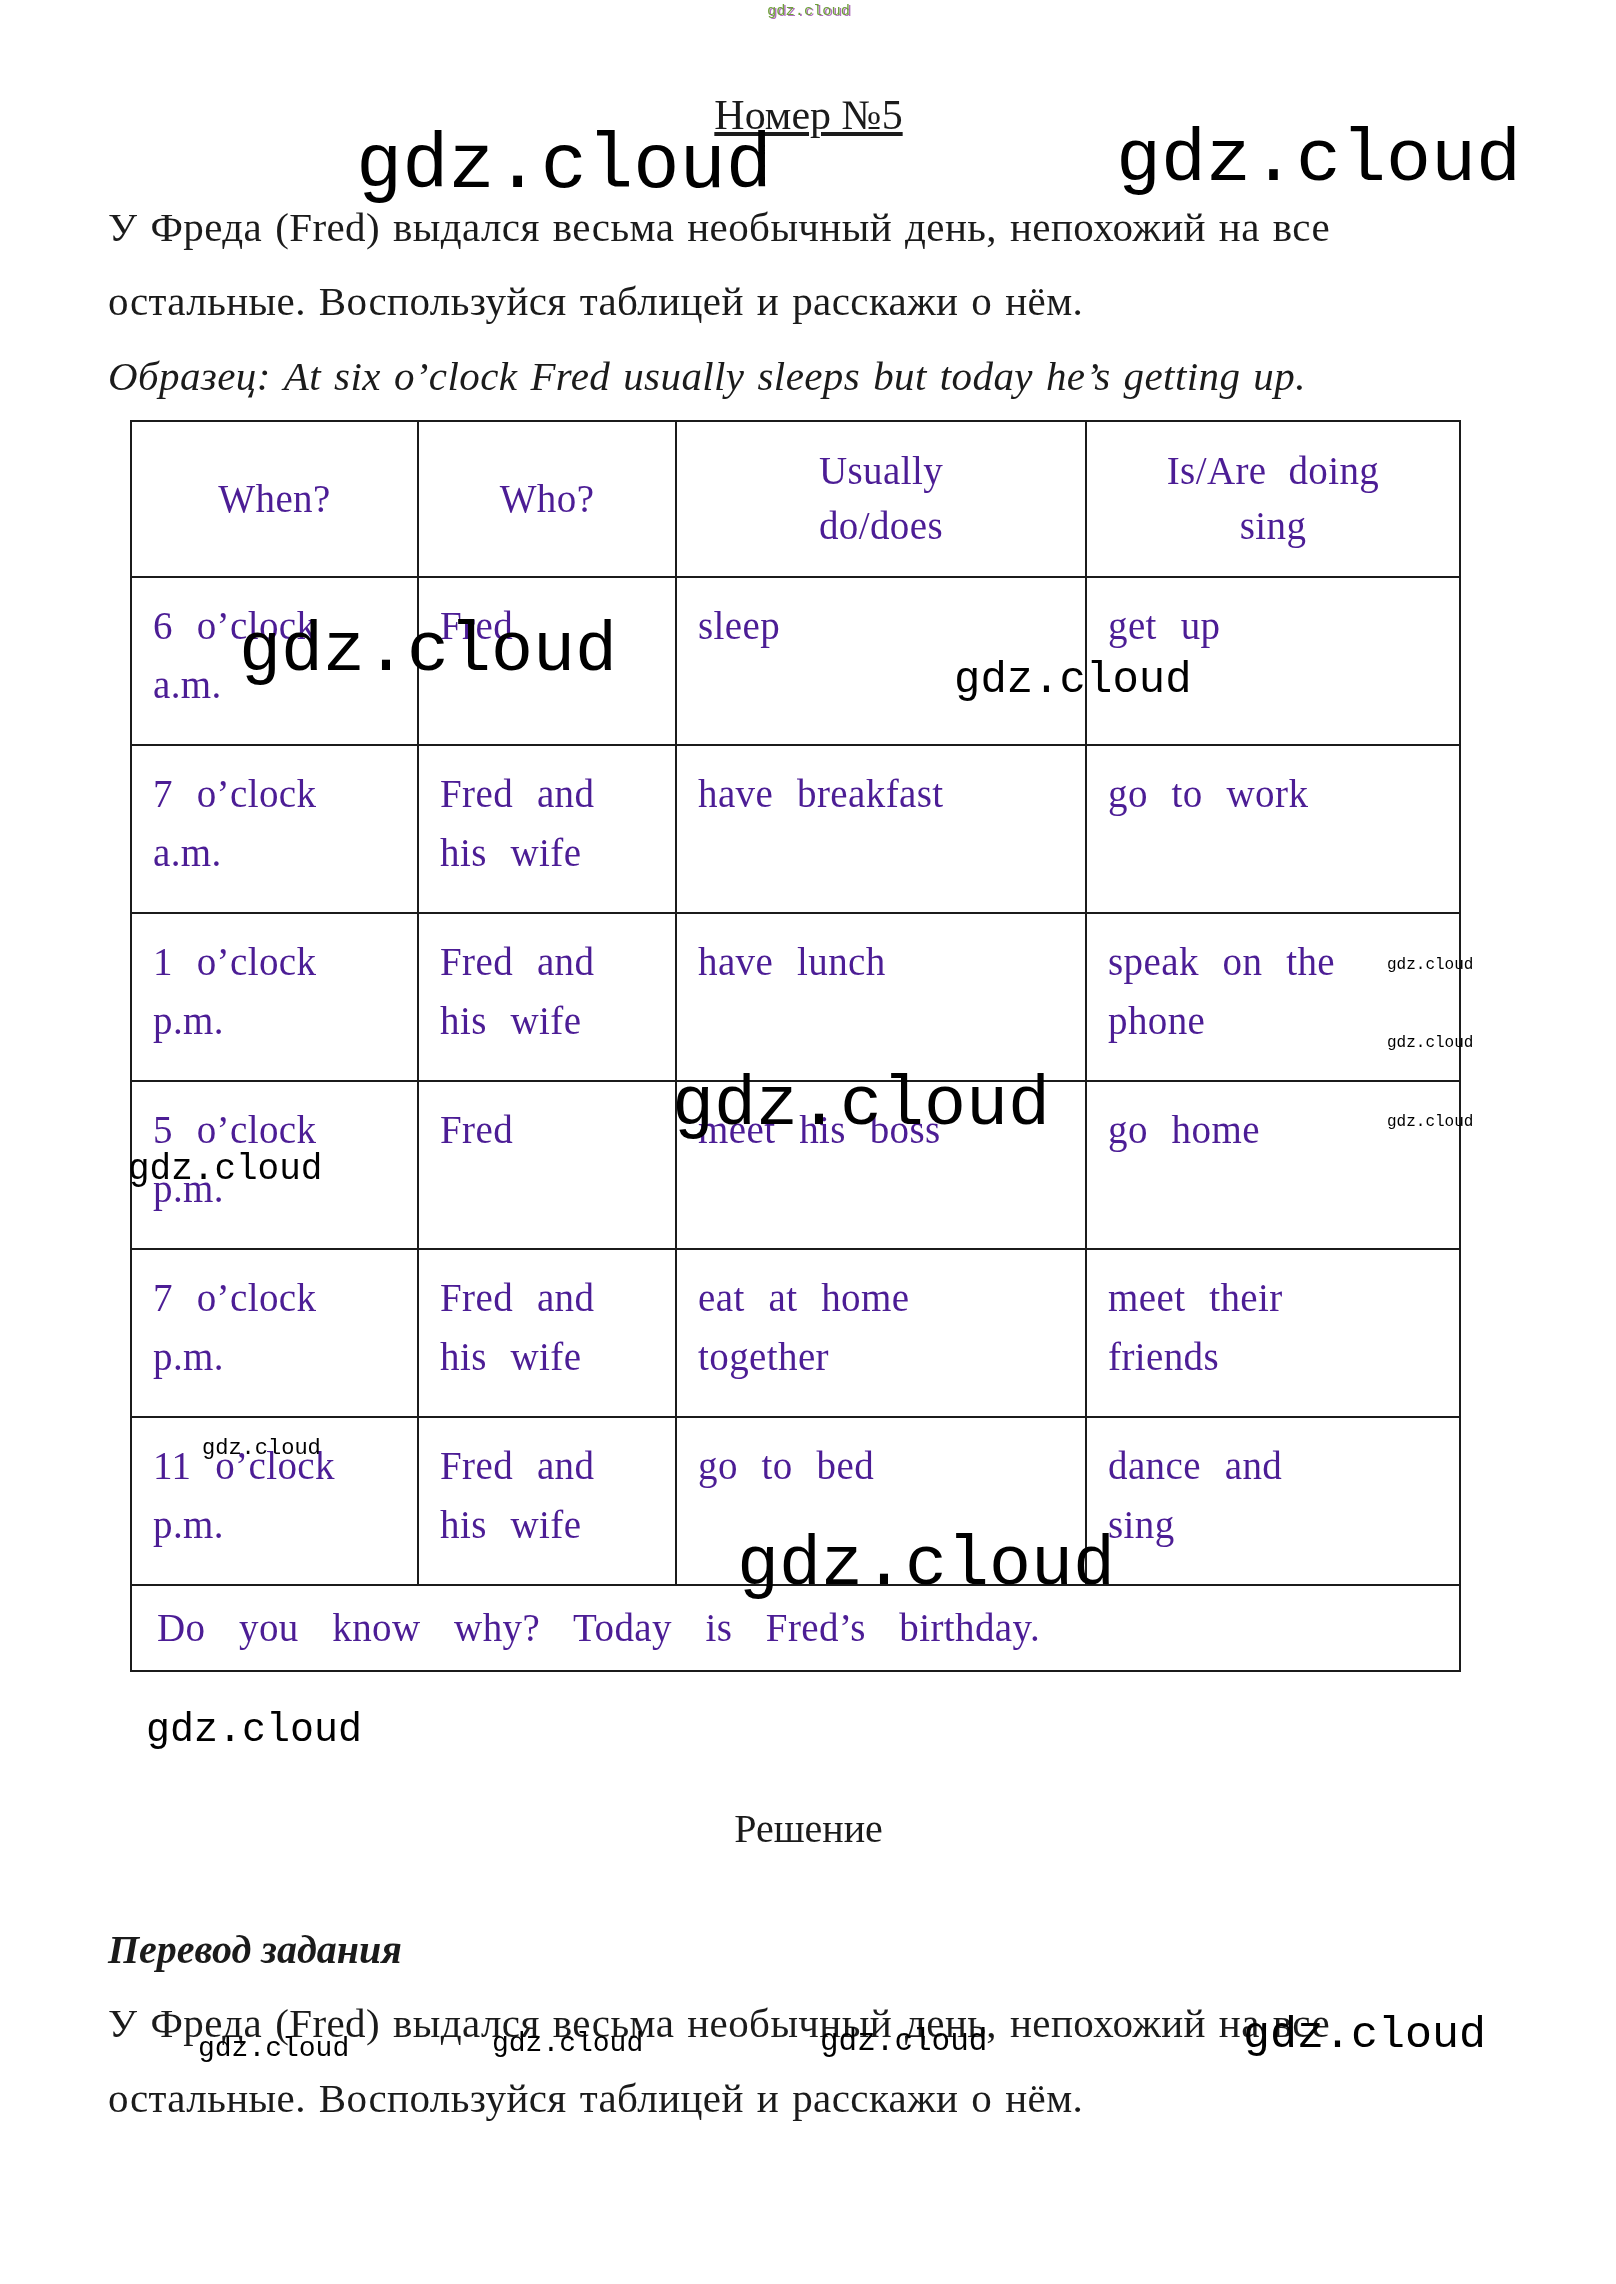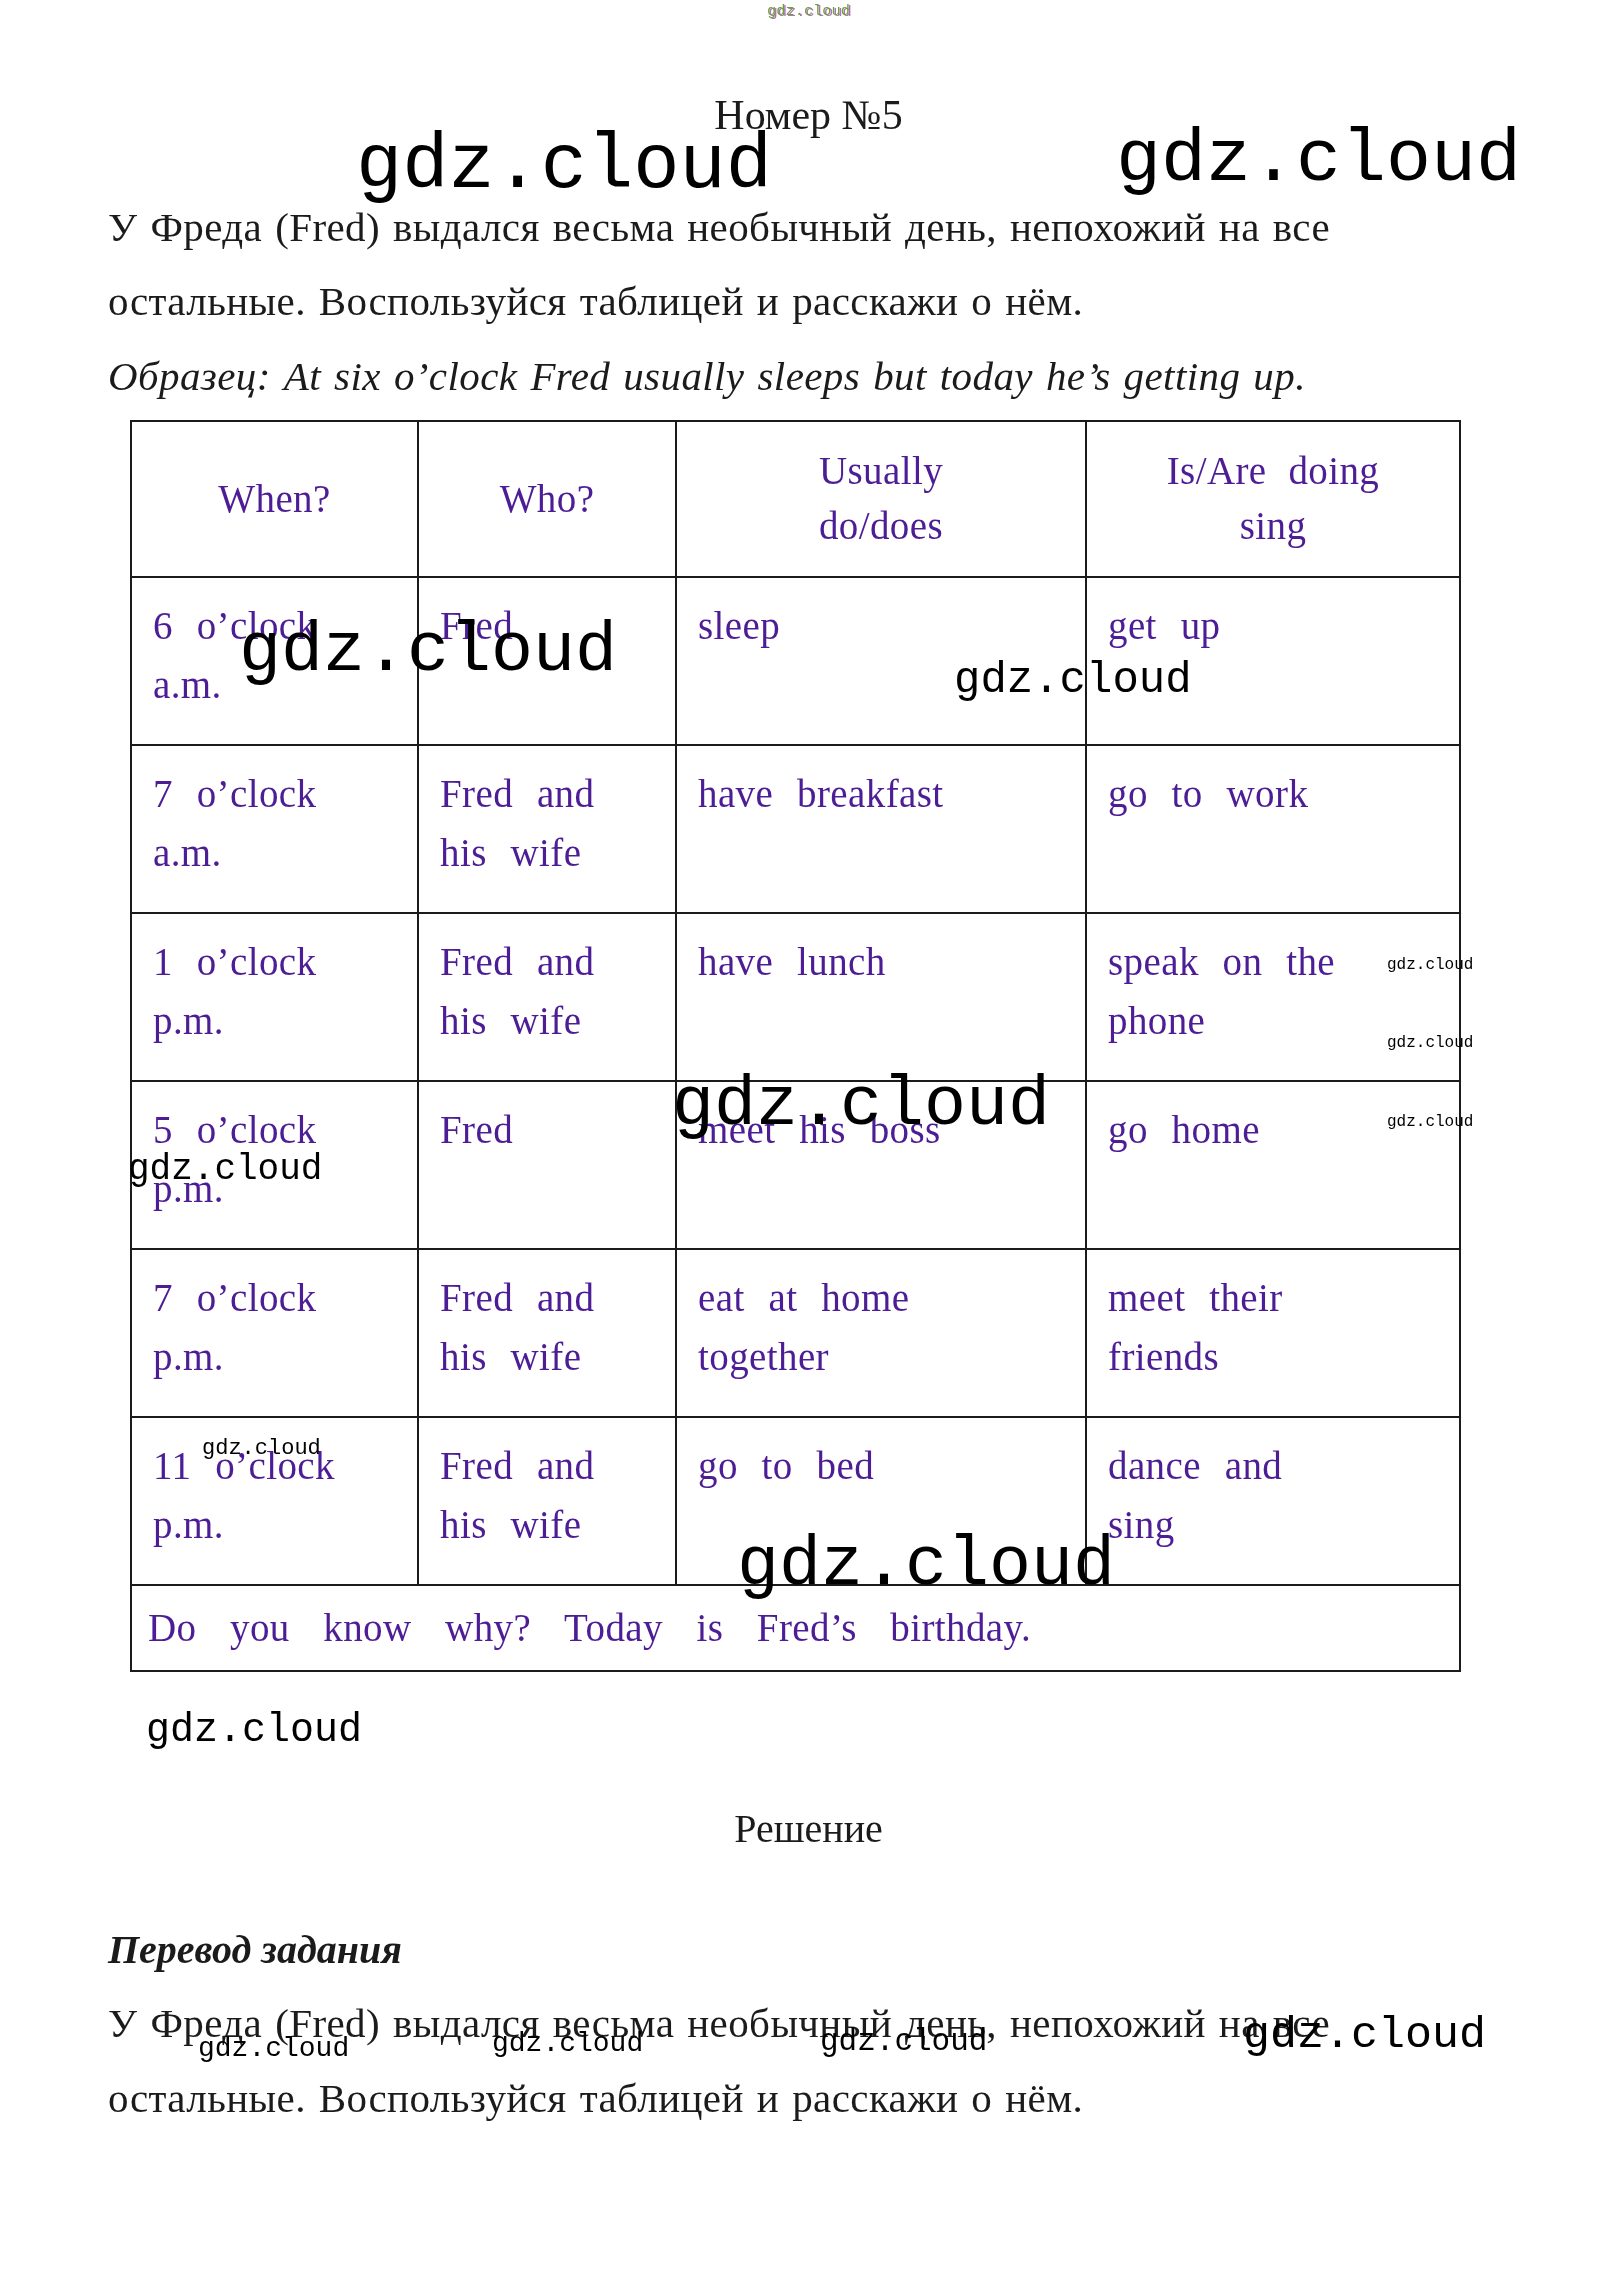--- a/index.html
+++ b/index.html
@@ -9,21 +9,21 @@
     height:2284px;
     background:#ffffff;
     overflow:hidden;
     font-family:"Liberation Serif",serif;
     color:#1b1b1b;
   }
   
   .title{
     position:absolute; top:91px; left:0; width:100%;
     margin:0; text-align:center;
-    font-size:42px; font-weight:400;
+    font-size:42px; font-weight:400;text-decoration:underline;
   }
   .line{
     position:absolute; left:108px; margin:0;
     font-size:41px; line-height:1.3; letter-spacing:0.4px; word-spacing:2.4px;
     white-space:nowrap;
   }
   .task-line1{top:201px;}
   .task-line2{top:275px;}
   .example{top:350px; font-style:italic;}
   .solution{
@@ -58,21 +58,21 @@
     line-height:1.4; word-spacing:0.3em; padding:0 4.9px;
   }
   .task-table tr.drow{height:168px;}
   .task-table td{
     vertical-align:top; text-align:left;
     padding:18px 9.7px 0 21px;
     line-height:1.52; word-spacing:0.35em;
   }
   .task-table tr.frow{height:86px;}
   .task-table tr.frow td{
-    vertical-align:middle; padding:0 0 0 16px;
+    vertical-align:middle; padding:0 0 0 25px;
     word-spacing:0.6em; white-space:nowrap;
   }
 
   
   .wm{
     position:absolute; margin:0;
     font-family:Liberation Mono, monospace;
     color:#000; white-space:nowrap; z-index:5; line-height:1;
   }
   .wm-top-tiny{top:4px; left:50%; transform:translateX(-50%);

